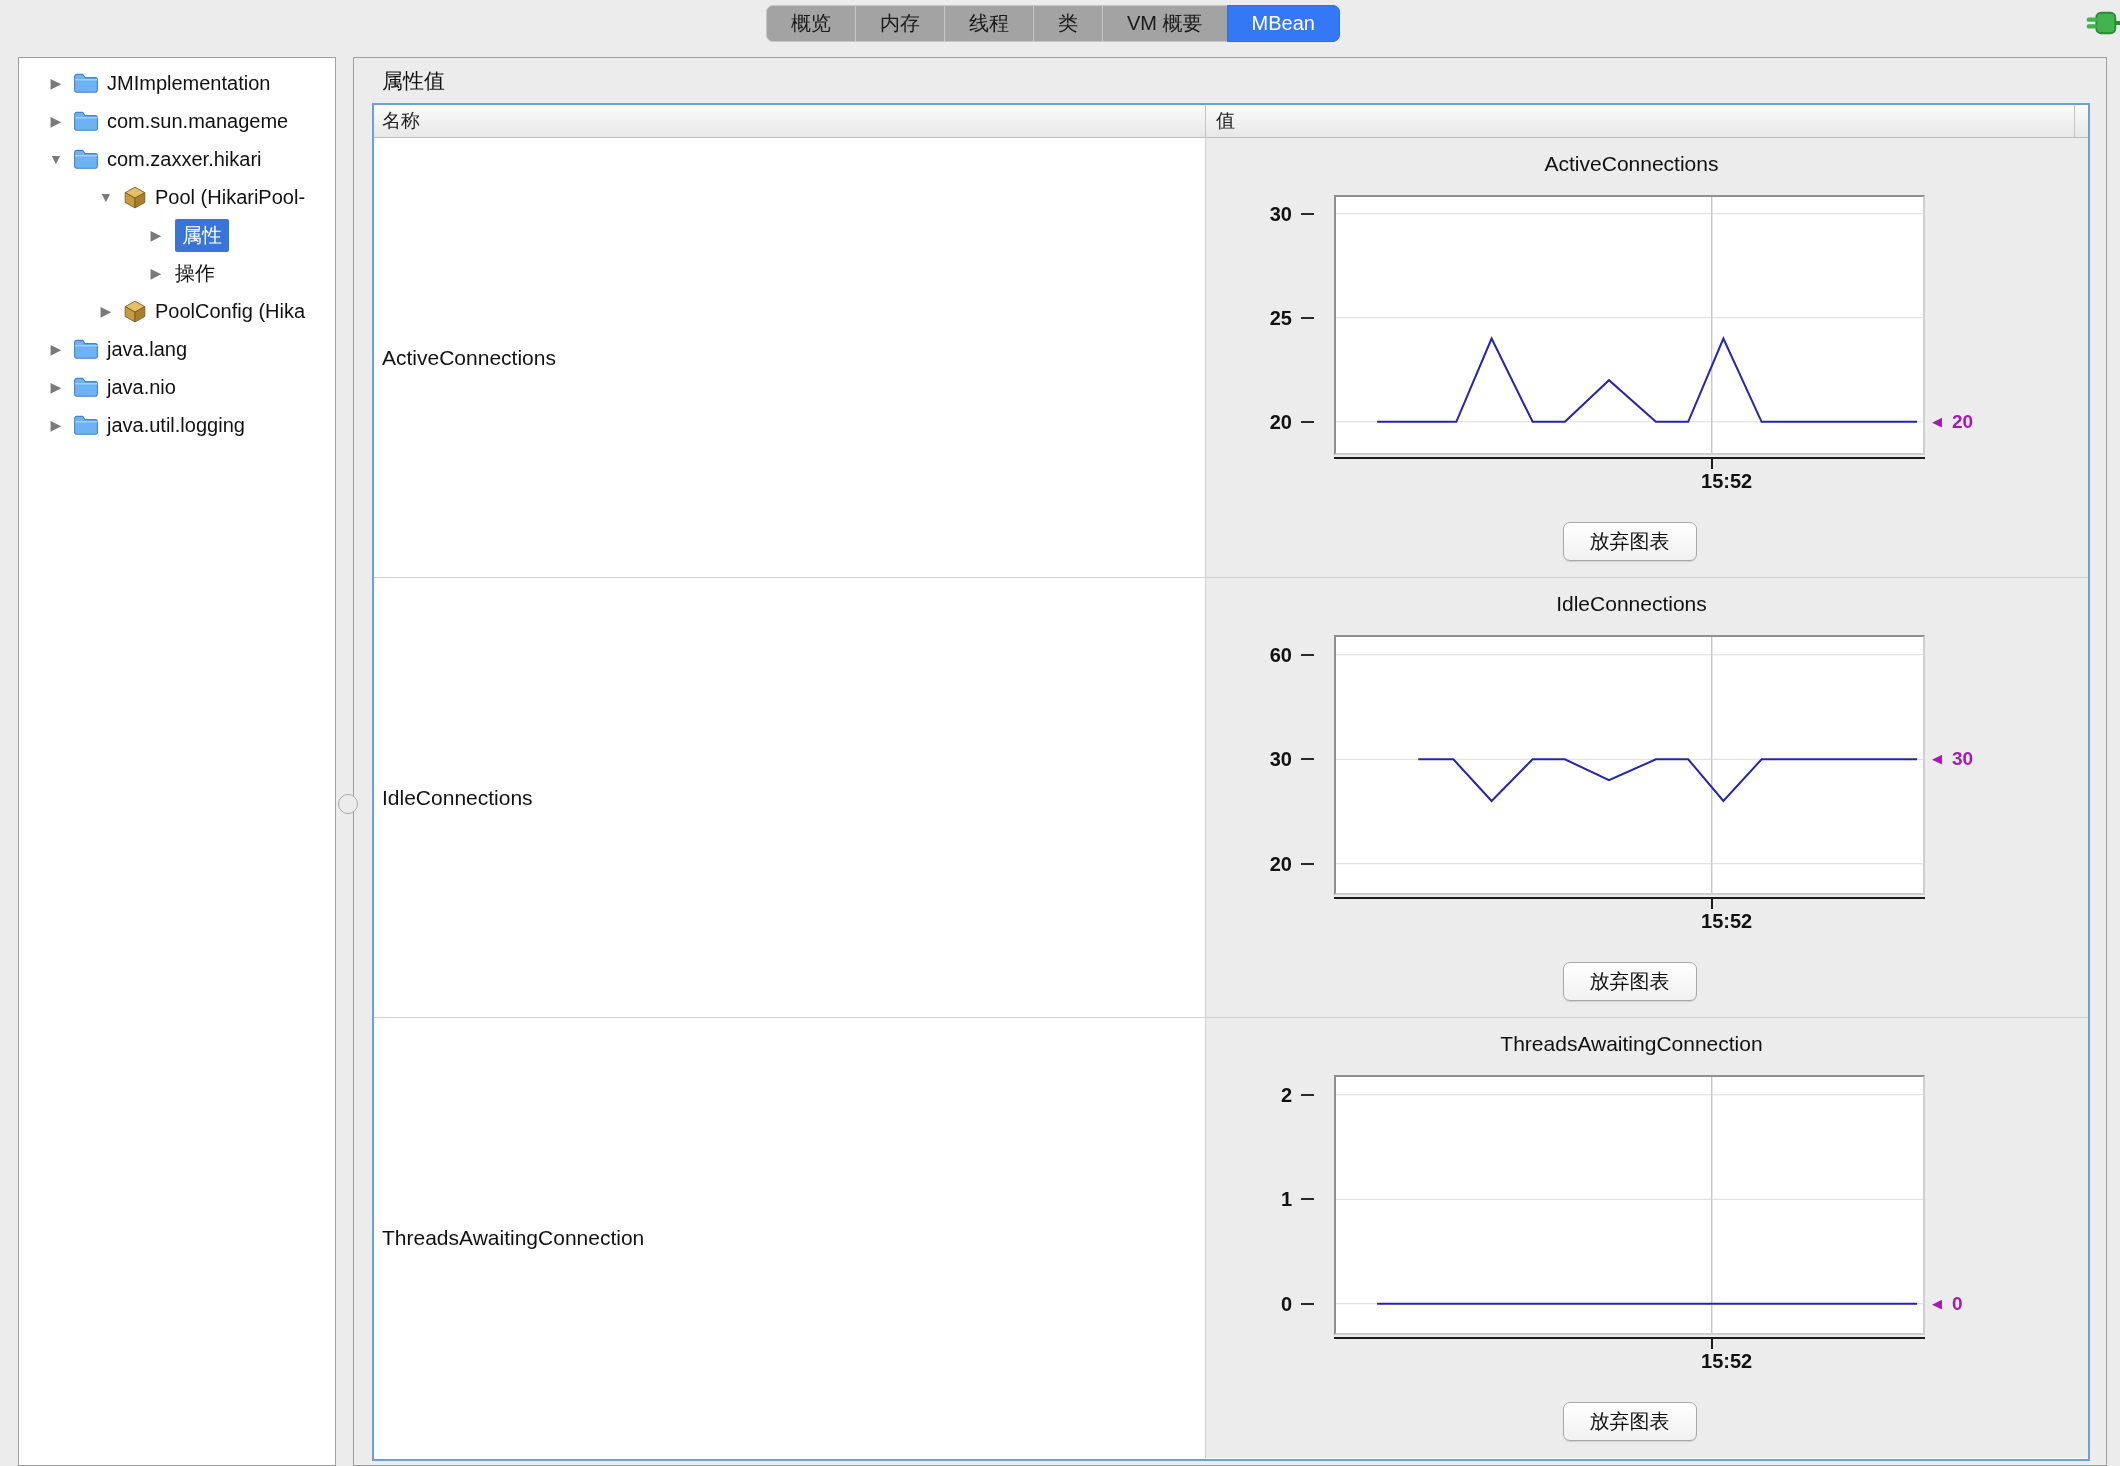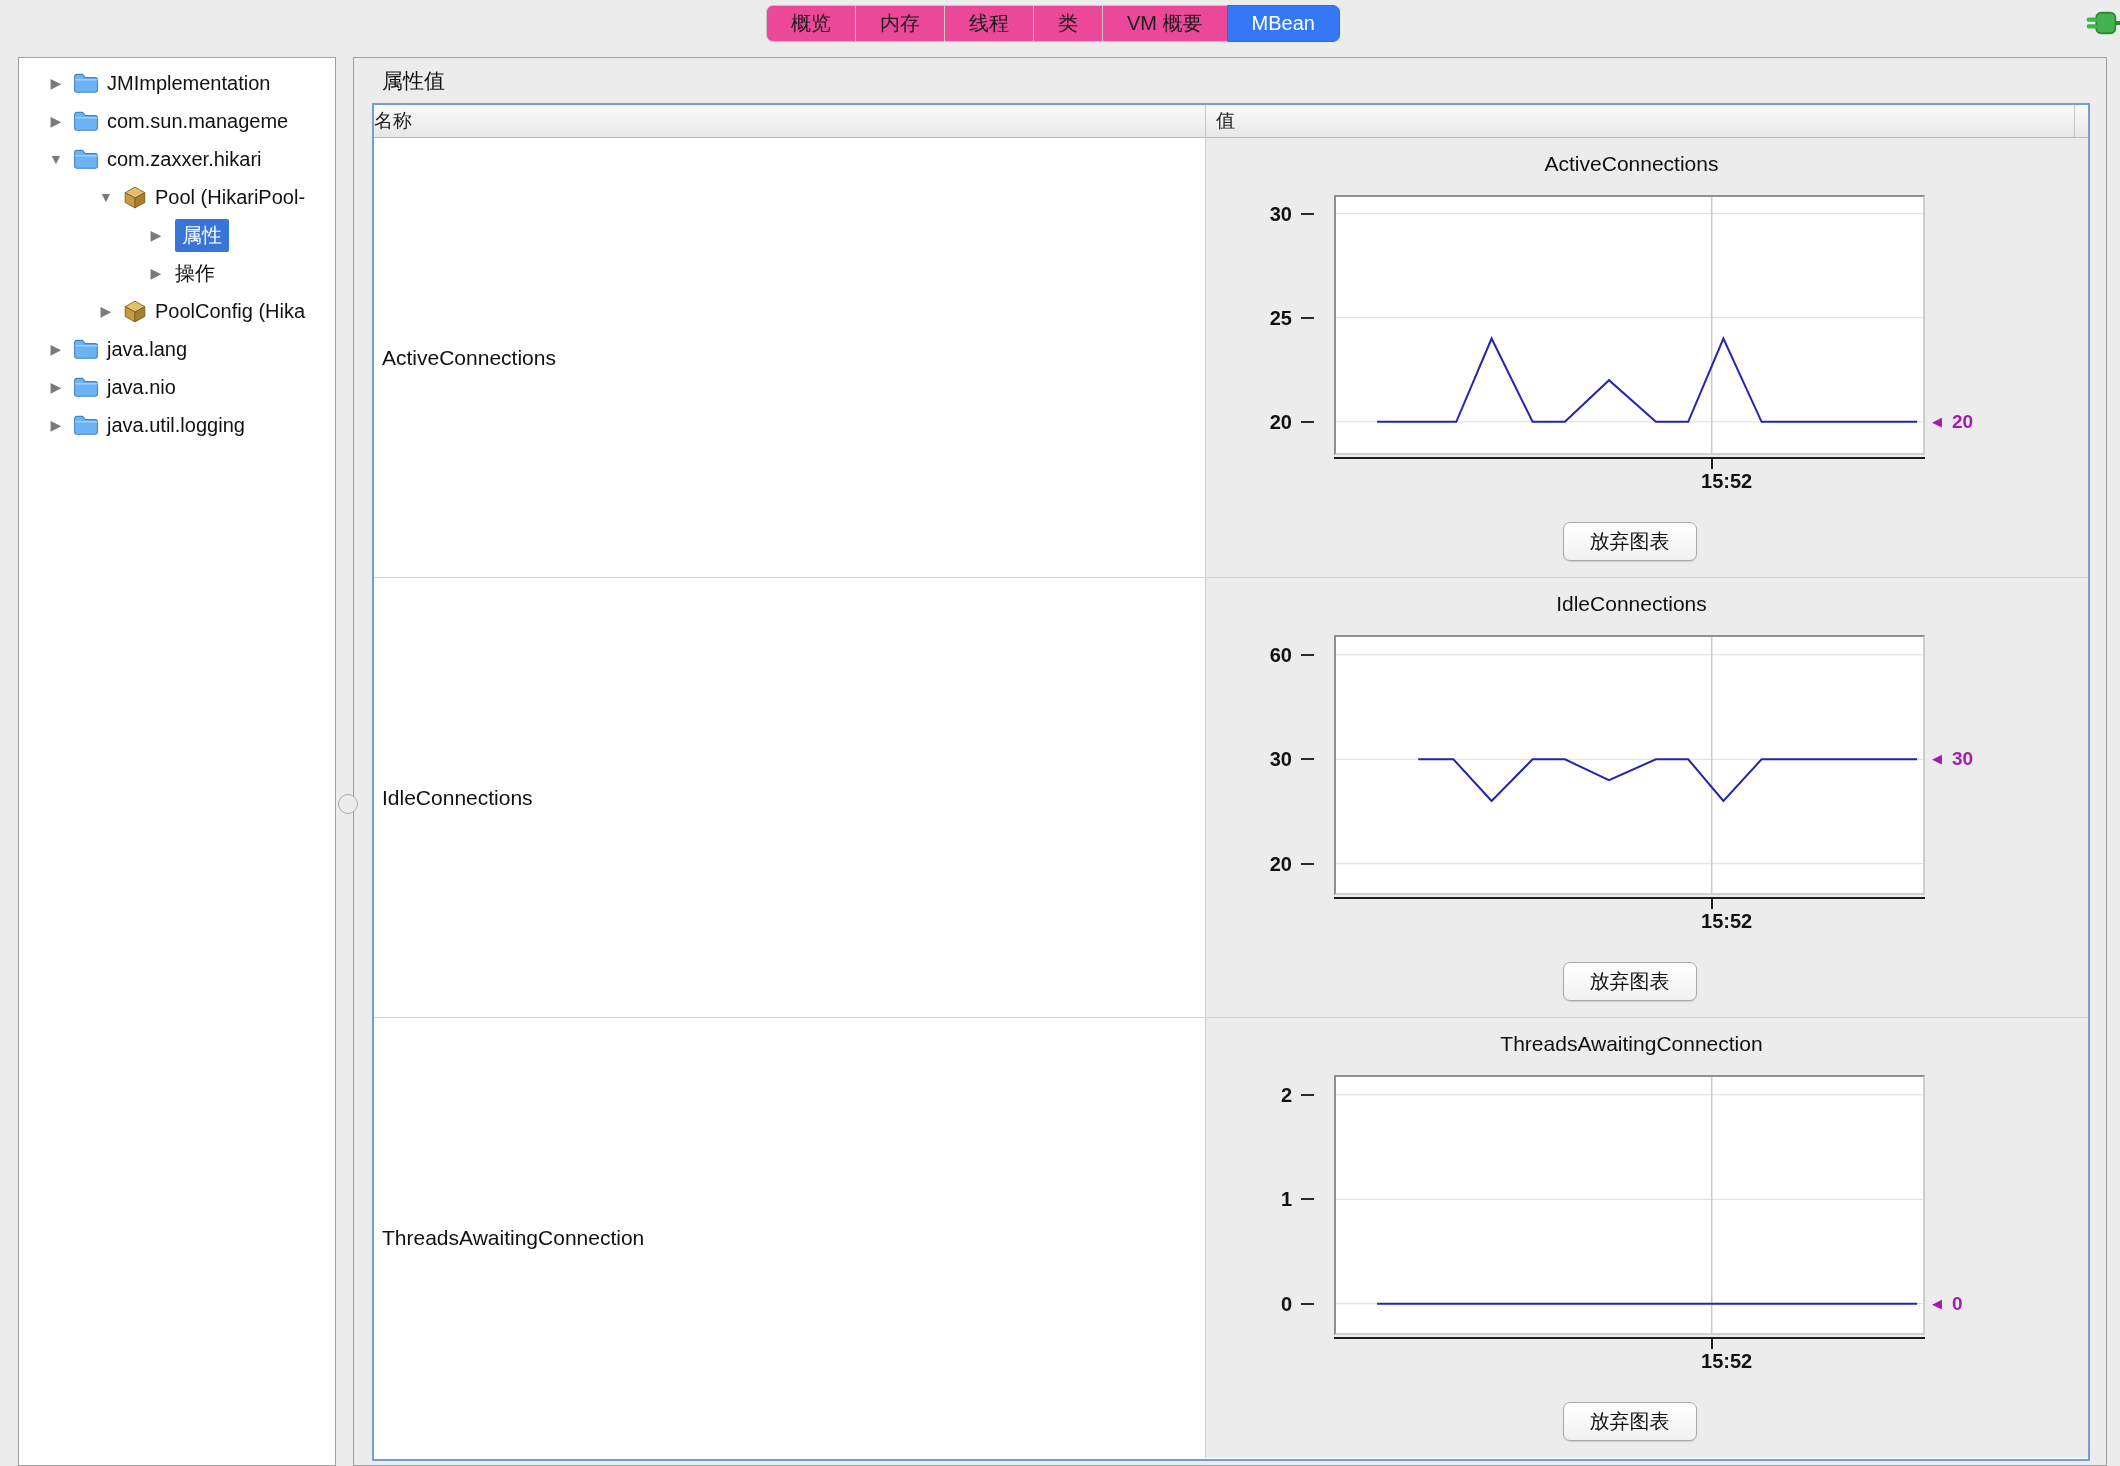--- a/index.html
+++ b/index.html
@@ -8,21 +8,21 @@
     background: #ececec;
     font-family: "Liberation Sans", "DejaVu Sans", sans-serif;
     color: #111;
     position: relative;
   }
 
   
   .tabbar { position: absolute; left: 766px; top: 5px; height: 37px; display: flex; }
   .tab {
     height: 37px; line-height: 35px; padding: 0 24px; font-size: 20px;
-    background: #ec4899; border: 1px solid #c6c6c6; margin-left: -1px;
+    background: #a3a3a3; border: 1px solid #c6c6c6; margin-left: -1px;
     color: #1a1a1a; white-space: nowrap; cursor: default;
   }
   .tab:first-child { border-radius: 7px 0 0 7px; margin-left: 0; }
   .tab:last-child { border-radius: 0 7px 7px 0; }
   .tab.selected { background: #3478f6; border-color: #2f6de0; color: #ffffff; }
 
   .status-icon { position: absolute; right: -4px; top: 4px; }
 
   
   .tree-panel {
@@ -50,21 +50,21 @@
 
   .attr-table {
     position: absolute; left: 18px; top: 45px; width: 1718px; height: 1358px;
     border: 2px solid #6f9fd9; background: #ffffff; display: flex; flex-direction: column;
   }
   .thead {
     height: 33px; flex: 0 0 33px; display: flex; align-items: stretch;
     background: linear-gradient(#fbfbfb, #e7e7e7); border-bottom: 1px solid #bdbdbd;
     font-size: 19px; color: #222;
   }
-  .th-name { width: 832px; flex: 0 0 832px; padding-left: 0; line-height: 32px; border-right: 1px solid #c4c4c4; }
+  .th-name { width: 832px; flex: 0 0 832px; padding-left: 8px; line-height: 32px; border-right: 1px solid #c4c4c4; }
   .th-value { flex: 1; padding-left: 10px; line-height: 32px; }
   .th-filler { flex: 0 0 14px; border-left: 1px solid #c4c4c4; }
 
   .tbody { flex: 1; display: flex; flex-direction: column; }
   .trow { height: 440px; flex: 0 0 440px; display: flex; border-bottom: 1px solid #cfcfcf; }
   .trow:last-child { border-bottom: none; }
   .name-cell { width: 832px; flex: 0 0 832px; background: #ffffff; position: relative; border-right: 1px solid #cfcfcf; }
   .name-label { position: absolute; left: 8px; top: 50%; transform: translateY(-50%); font-size: 21px; }
   .value-cell { flex: 1; background: #ececec; position: relative; }
 

